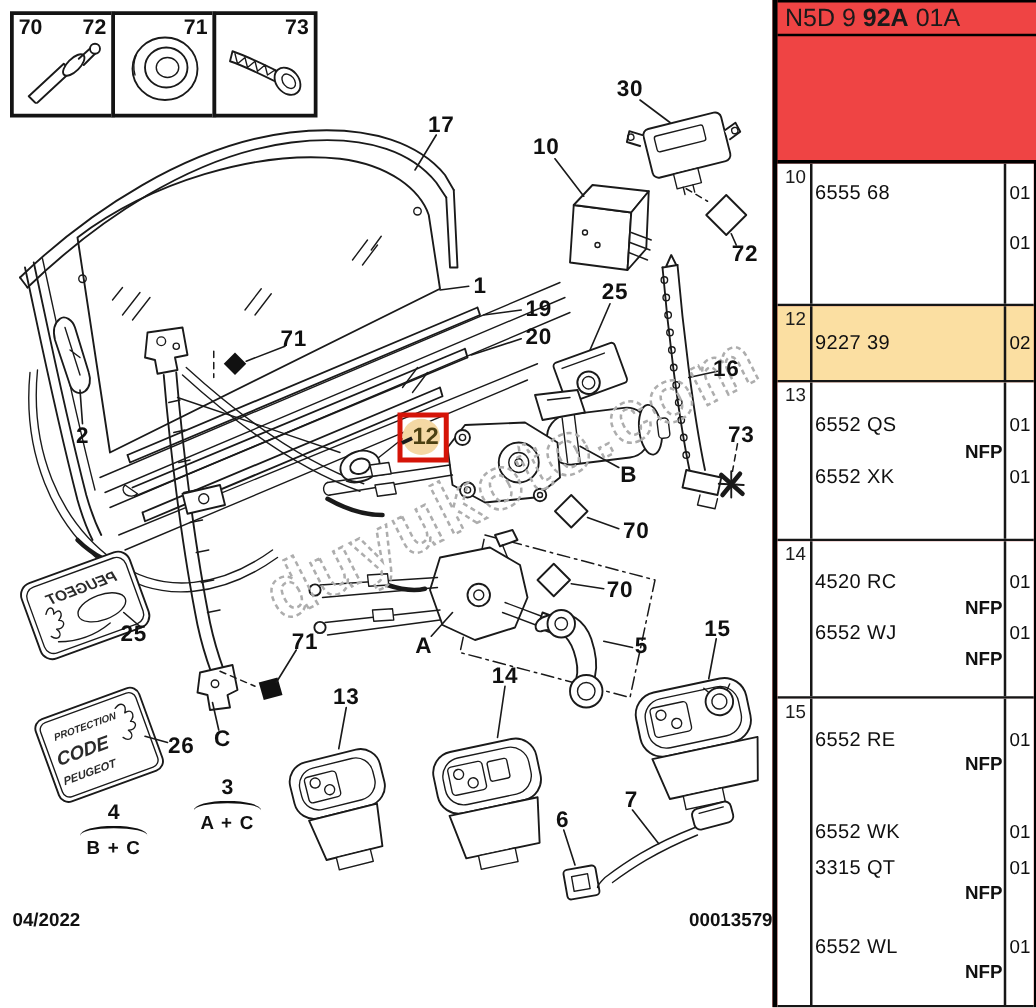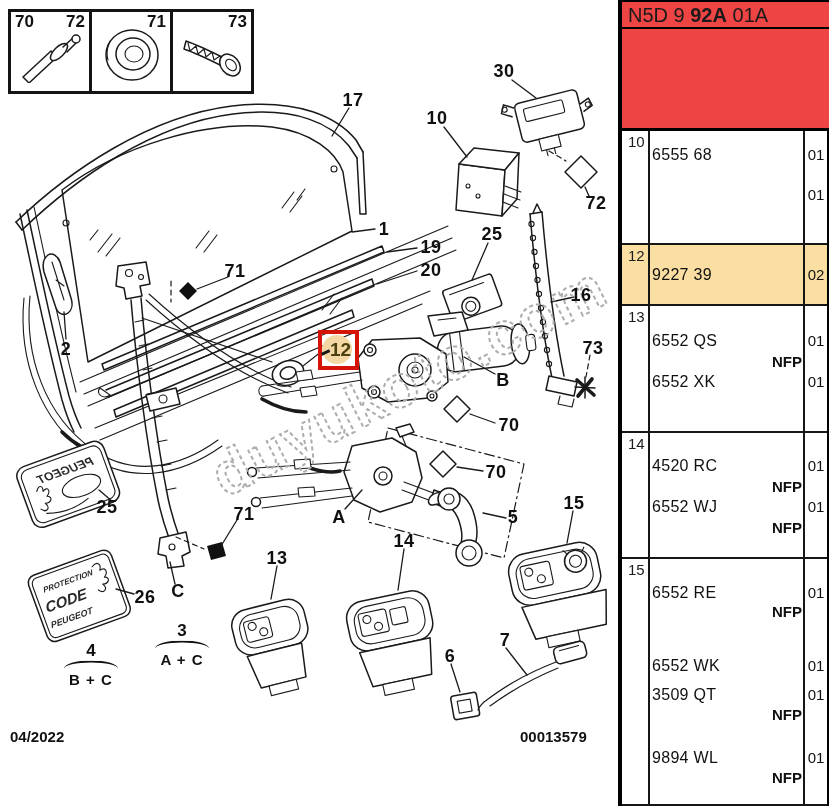--- a/index.html
+++ b/index.html
@@ -36,21 +36,21 @@
   
   .red-box{position:absolute;left:318px;top:330px;width:41px;height:40px;
            border:4.5px solid #d51408;box-sizing:border-box;background:transparent}
   .tan-circle{position:absolute;left:0px;top:1px;width:30px;height:29px;background:#f4d8a4;border-radius:50%}
   .red-label{position:absolute;left:2px;top:5px;width:100%;text-align:center;
              font-weight:bold;font-size:19px;color:#4b4012}
   .lead-dash{position:absolute;left:-1px;top:17px;width:9px;height:2.5px;background:#1a1a1a;transform:rotate(-25deg)}
 
   
   .date{position:absolute;left:10px;top:728px;font-weight:bold;font-size:15px;color:#111}
-  .docnum{position:absolute;left:520px;top:728px;width:98px;text-align:left;font-weight:bold;font-size:15px;color:#111}
+  .docnum{position:absolute;left:520px;top:728px;width:98px;text-align:right;font-weight:bold;font-size:15px;color:#111}
 
   
   .catalog{position:absolute;left:618px;top:0;width:211px;height:806px;box-sizing:border-box;
            border-left:4px solid #000;background:#ef4444}
   .cat-header{height:29px;box-sizing:border-box;border-top:2px solid #000;border-bottom:2px solid #000;
               font-size:20px;padding:2px 0 0 6px;white-space:nowrap;color:#1a1a1a}
   .cat-appbox{height:99px;box-sizing:border-box}
   .cat-rows{position:relative;border-top:3px solid #000;border-right:2px solid #000;box-sizing:content-box}
   .cat-row{position:relative;box-sizing:border-box;border-bottom:2px solid #161616;background:#fff}
   .cat-row.hl{background:#fbdfa2}
@@ -458,26 +458,26 @@
           <div class="pline" style="top: 25px;">
             <span class="pnum">6552 RE</span>
             <span class="qty">01</span>
           </div>
           <div class="nfp" style="top: 44px;">NFP</div>
           <div class="pline" style="top: 65px; margin-top: 33px;">
             <span class="pnum">6552 WK</span>
             <span class="qty">01</span>
           </div>
           <div class="pline" style="top: 127px;">
-            <span class="pnum">3509 QT</span>
+            <span class="pnum">3315 QT</span>
             <span class="qty">01</span>
           </div>
           <div class="nfp" style="top: 147px;">NFP</div>
           <div class="pline" style="top: 190px;">
-            <span class="pnum">9894 WL</span>
+            <span class="pnum">6552 WL</span>
             <span class="qty">01</span>
           </div>
           <div class="nfp" style="top: 210px;">NFP</div>
         </div>
       </div>
   </div>
 
 </div>
 
 </body></html>

